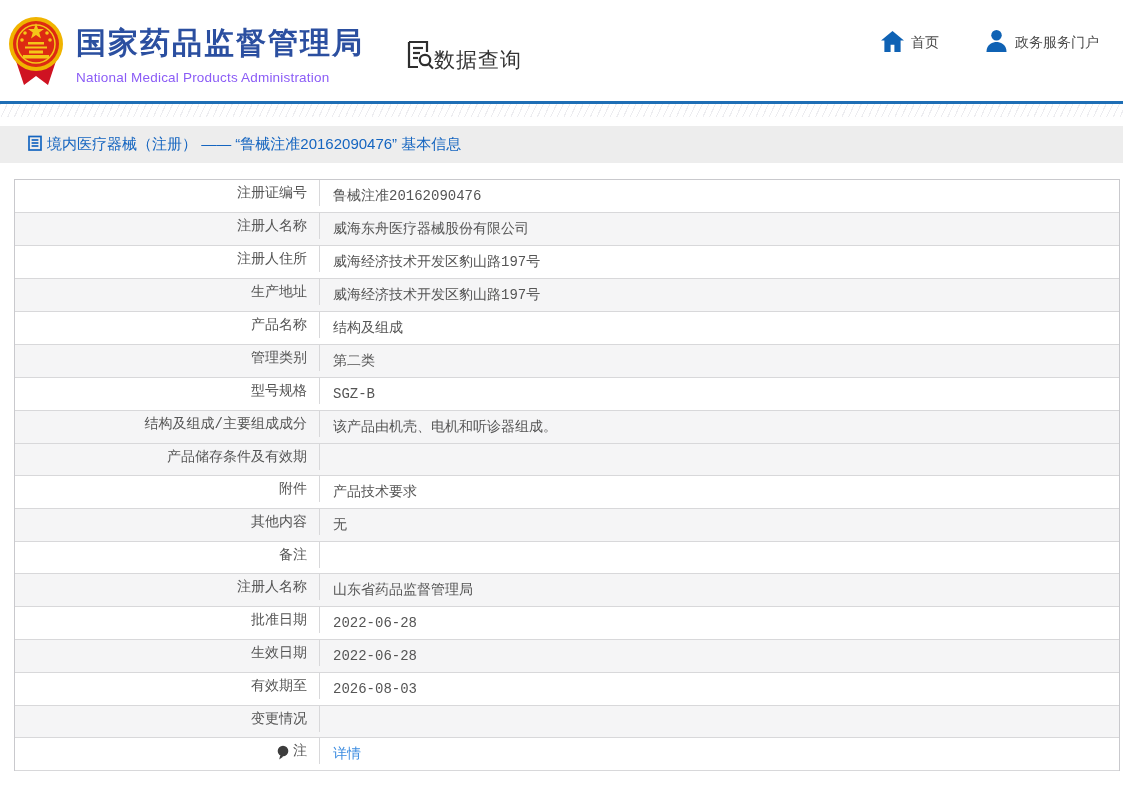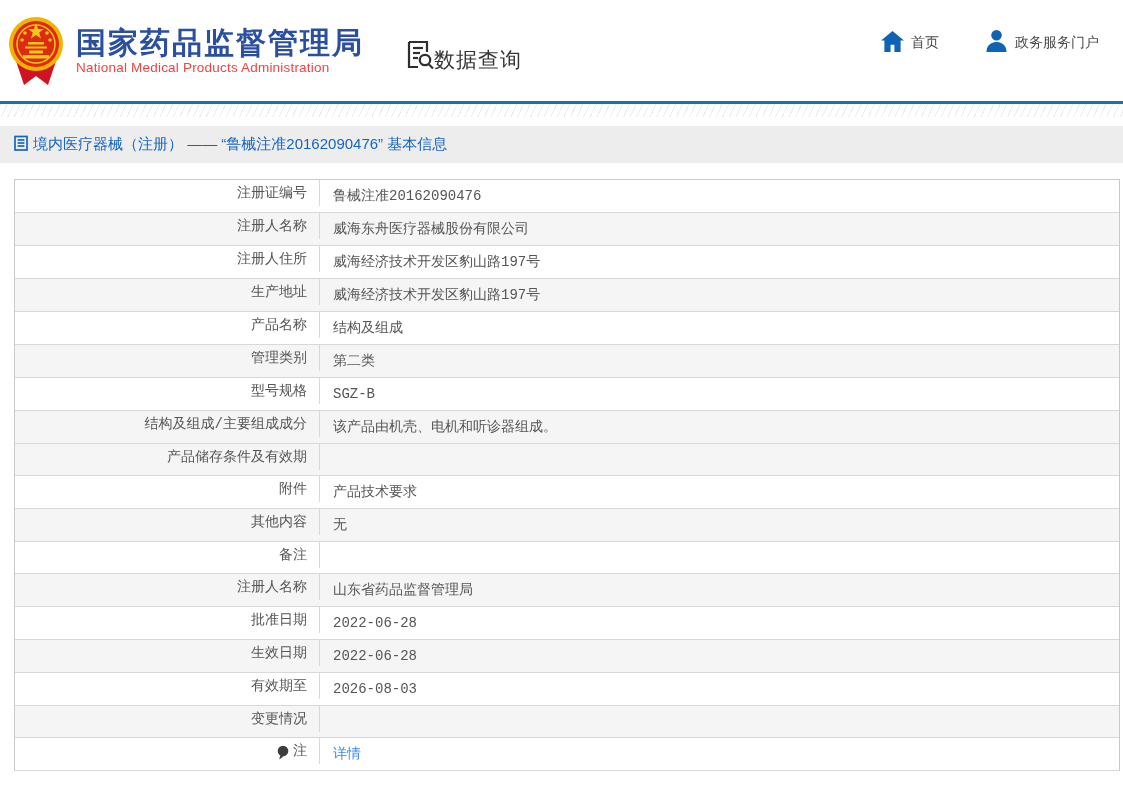--- a/index.html
+++ b/index.html
@@ -4,35 +4,35 @@
 <style>
   * { margin:0; padding:0; box-sizing:border-box; }
   html,body { width:1123px; height:808px; overflow:hidden; background:#fff;
     font-family:"Liberation Sans","DejaVu Sans",sans-serif; }
 
   
   .header { height:101px; display:flex; align-items:flex-start; background:#fff;border-radius:9px; }
   .logo { margin:11px 0 0 8px; flex:0 0 auto; }
   .title-block { margin-left:12px; padding-top:27px; }
   .title-cn { font-size:30px; font-weight:bold; color:#2b4fa0; letter-spacing:2px; line-height:32px; }
-  .title-en { font-size:13.5px; color:#ef4444; margin-top:1px; letter-spacing:0.2px; }
+  .title-en { font-size:13.5px; color:#8b5cf6; margin-top:11px; letter-spacing:0.2px; }
   .query { display:flex; align-items:flex-end; margin-left:42px; margin-top:40px; cursor:pointer; }
   .query-text { font-size:21px; color:#333; letter-spacing:1px; }
   .nav { margin-left:auto; display:flex; gap:46px; padding:30px 24px 0 0; }
   .nav-item { display:flex; flex-direction:row; align-items:center; gap:7px;
     font-size:14px; color:#4a4a4a; cursor:pointer; }
 
   
   .blue-rule { height:3px; background:#1e6eb5; }
   .hatch { height:13px;
     background:repeating-linear-gradient(115deg, rgba(125,125,148,0.14) 0px,
       rgba(125,125,148,0.14) 1px, transparent 1px, transparent 6px); }
   .gap-sm { height:9px; background:#fff; }
   .breadcrumb { height:37px; background:#ededed; display:flex; align-items:center;
-    padding-left:14px; gap:5px; }
+    padding-left:28px; gap:5px; }
   .breadcrumb-text { font-size:15px; color:#1565c0; }
 
   
   .table-wrap { margin:16px 0 0 14px; width:1106px; border:1px solid #c9c9cd;
     border-bottom:none; background:#fff; }
   .trow { display:flex; align-items:flex-start; min-height:32px; border-bottom:1px solid #d8d8da;font-family:Liberation Mono, monospace; }
   .trow.alt { background:#f5f5f6; }
   .tlabel { flex:0 0 305px; width:305px; display:flex; align-items:center;
     justify-content:flex-end; gap:4px; text-align:right; padding:4px 12px 4px 6px;
     font-size:14px; color:#555; border-right:1px solid #d8d8da; }

